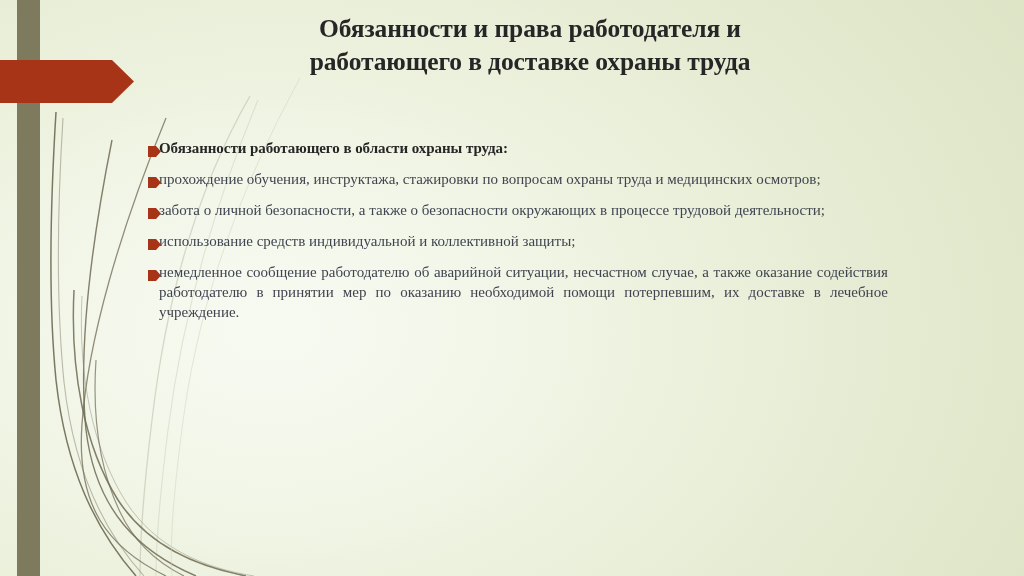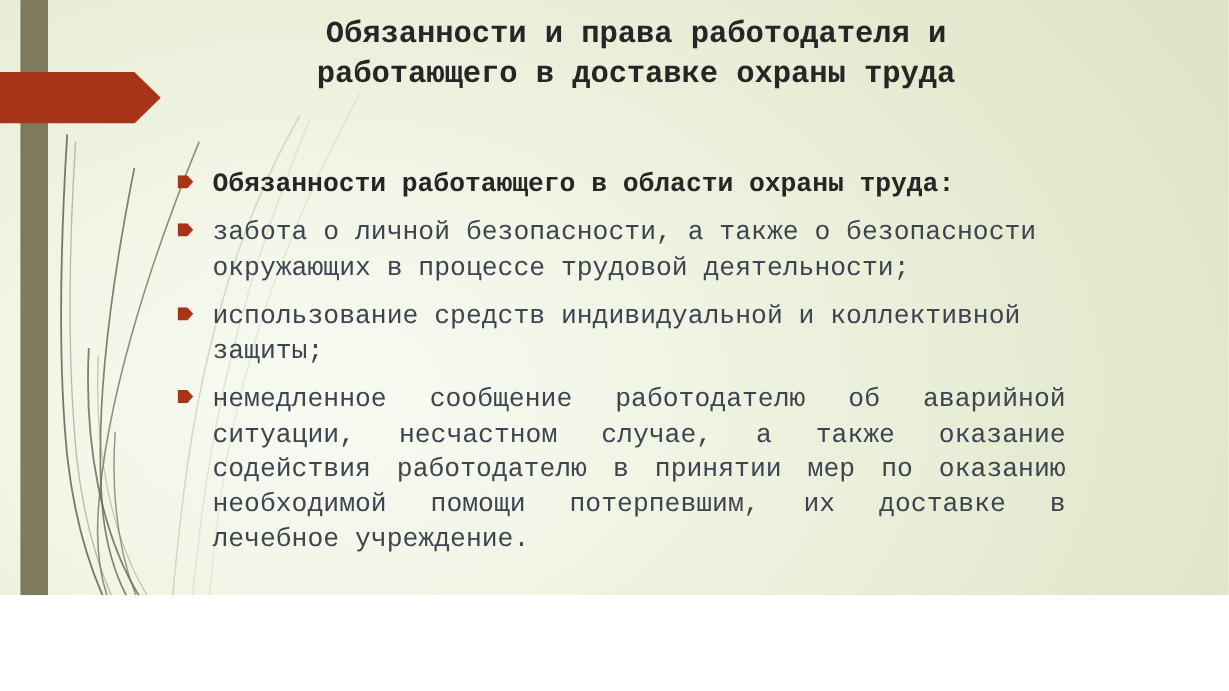--- a/index.html
+++ b/index.html
@@ -4,23 +4,23 @@
 <title>Слайд</title>
 <style>
   html, body {
     margin: 0;
     padding: 0;
     background: #ffffff;
   }
   #slide {
     position: relative;
     width: 1024px;
-    height: 496px;
+    height: 576px;
     overflow: hidden;
-    font-family: Liberation Mono, monospace;
+    font-family: Liberation Serif, serif;
     background:
       radial-gradient(ellipse 900px 620px at 270px 330px,
         #f7faf1 0%,
         #f3f7ea 22%,
         #edf2df 42%,
         #e6ecd3 66%,
         #e0e7ca 85%,
         #dde4c6 100%);
   }
 
@@ -70,23 +70,23 @@
   
   .body {
     position: absolute;
     left: 148px;
     top: 139px;
     width: 740px;
   }
   .bullet-row {
     position: relative;
     display: block;
-    padding-left: 29px;
+    padding-left: 11px;
     color: #3f4450;
-    font-size: 22px;
+    font-size: 15px;
     line-height: 1.33;
   }
   .bullet-row + .bullet-row {
     margin-top: 11px;
   }
   .marker {
     position: absolute;
     left: 0;
     top: 7px;
     width: 13px;
@@ -144,20 +144,26 @@
 
   <div class="body">
 
     <div class="bullet-row row-bold">
       <svg class="marker" viewBox="0 0 13 11" preserveAspectRatio="none" aria-hidden="true">
         <polygon points="0,0 8,0 13,5.5 8,11 0,11" fill="#a83418"></polygon>
       </svg>
       <span class="btext">Обязанности работающего в области охраны труда:</span>
     </div>
 
+    <div class="bullet-row">
+      <svg class="marker" viewBox="0 0 13 11" preserveAspectRatio="none" aria-hidden="true">
+        <polygon points="0,0 8,0 13,5.5 8,11 0,11" fill="#a83418"></polygon>
+      </svg>
+      <span class="btext">прохождение обучения, инструктажа, стажировки по вопросам охраны труда и медицинских осмотров;</span>
+    </div>
 
 
     <div class="bullet-row">
       <svg class="marker" viewBox="0 0 13 11" preserveAspectRatio="none" aria-hidden="true">
         <polygon points="0,0 8,0 13,5.5 8,11 0,11" fill="#a83418"></polygon>
       </svg>
       <span class="btext">забота о личной безопасности, а также о безопасности окружающих в процессе трудовой деятельности;</span>
     </div>
 
     <div class="bullet-row">

